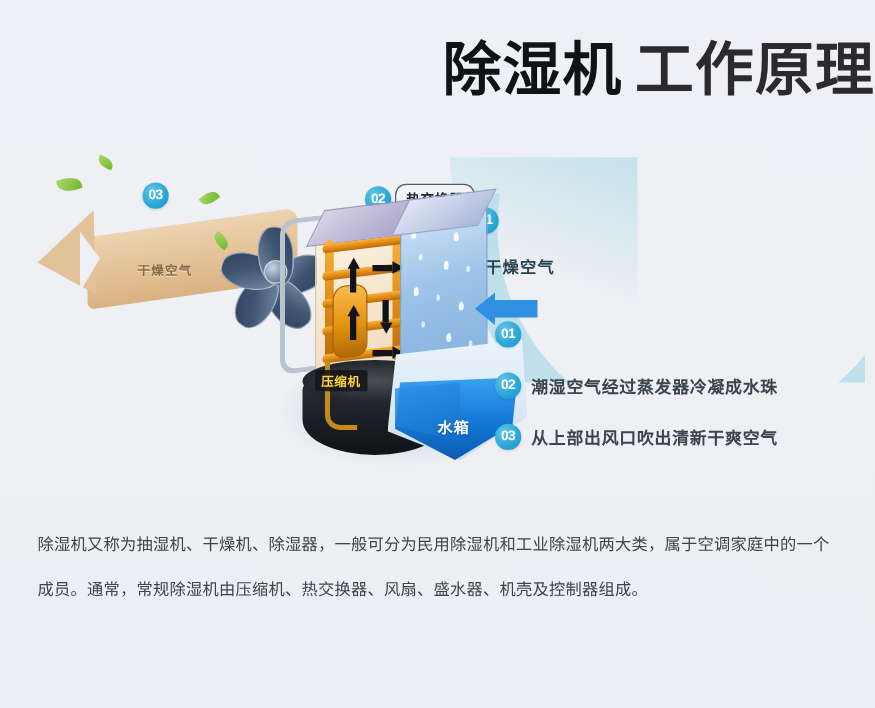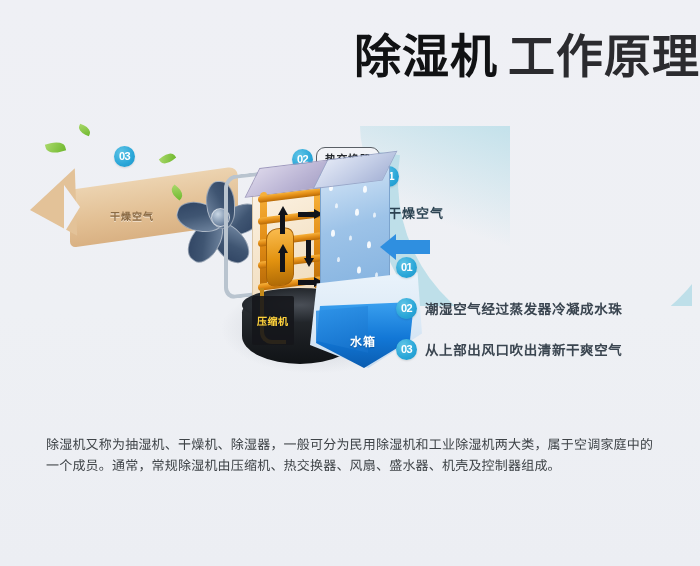--- a/index.html
+++ b/index.html
@@ -369,21 +369,21 @@
     content: ""; position: absolute; left: -6px; top: 24px;
     width: 0; height: 0;
     border-left: 13px solid transparent;
     border-right: 13px solid transparent;
     border-top: 15px solid #2f8fe0;
   }
 
   
   .label-comp {
     position: absolute; left: 16px; top: 140px;
-    padding: 17px 5px;
+    padding: 1px 5px;
     background: rgba(20,22,26,.88);
     color: #ffd23b;
     font-size: 10px;
     font-weight: bold;
     letter-spacing: .5px;
     border-radius: 2px;
     white-space: nowrap;
   }
 
   
@@ -449,23 +449,23 @@
   }
 
   
   .copy {
     position: absolute;
     left: 30px;
     top: 418px;
     width: 644px;
   }
   .copy p {
-    margin: 16px;
+    margin: 0;
     font-size: 13px;
-    line-height: 21px;
+    line-height: 36px;
     color: #3f4448;
     letter-spacing: .2px;
   }
   .copy .para2 { margin-top: 18px; }
 </style>
 </head>
 <body>
 
 <div class="page">
 

